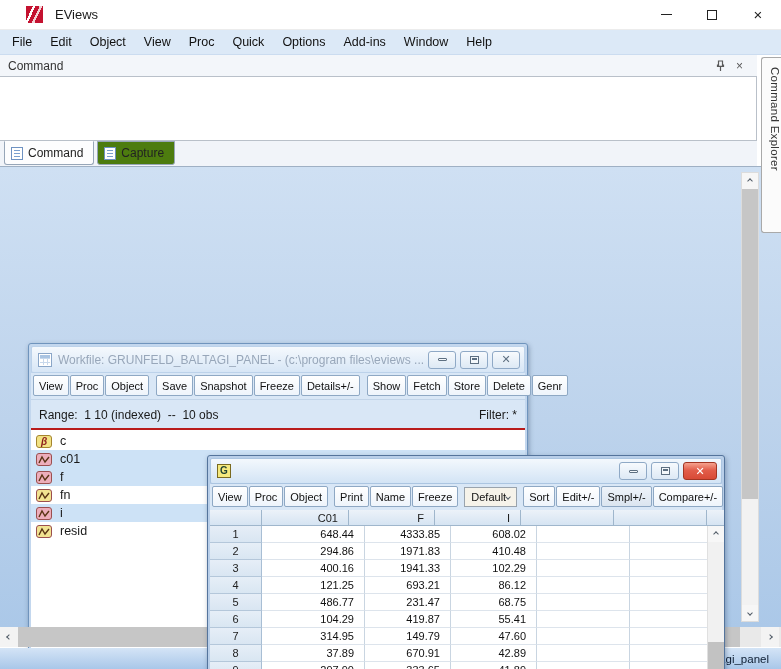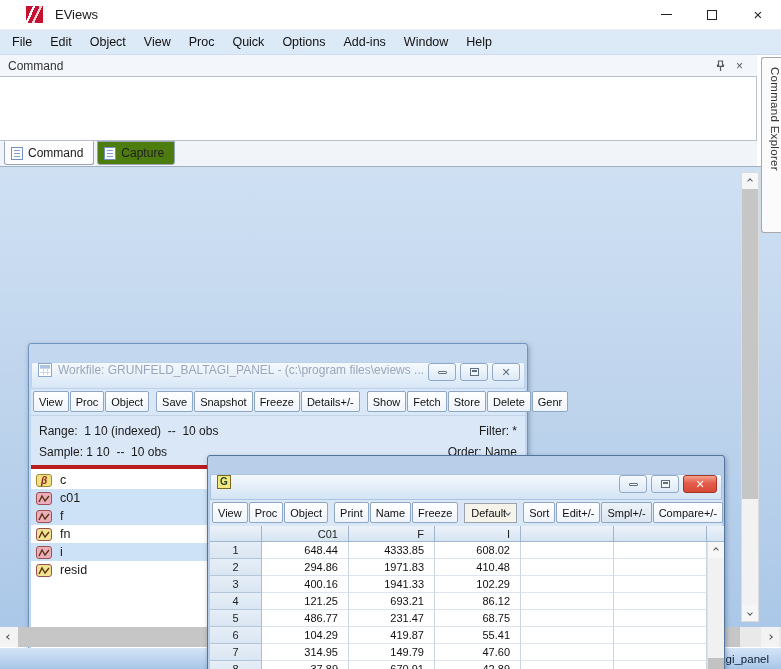--- a/index.html
+++ b/index.html
@@ -56,39 +56,39 @@
   #main-vscroll .sb-down { bottom:0; }
   #main-vscroll .sb-thumb { position:absolute; left:0; top:16px; width:16px; height:310px; background:#c6c6c6; }
   #main-hscroll { position:absolute; left:0; top:627px; width:781px; height:20px; background:#e9e9e9; z-index:5; }
   #main-hscroll .sb-arrow { position:absolute; top:0; width:18px; height:20px; display:flex; align-items:center; justify-content:center; background:#f3f3f3; }
   #main-hscroll .sb-left { left:0; }
   #main-hscroll .sb-right { right:2px; }
   #main-hscroll .sb-thumb { position:absolute; left:18px; top:0; width:722px; height:20px; background:#c6c6c6; }
 
   
   .child-window { position:absolute; border-radius:3px; padding:2px; box-shadow:1px 2px 5px rgba(20,40,70,.35); }
-  .child-titlebar { display:flex; padding:0 4px 0 6px; border-radius:2px;margin-top:16px; }
+  .child-titlebar { display:flex; align-items:center; padding:0 4px 0 6px; border-radius:2px; }
   .ct-buttons { margin-left:auto; display:flex; gap:4px; }
   .ct-btn { width:28px; height:18px; border:1px solid #8fa9c6; border-radius:3px; background:linear-gradient(#f7fafd,#dde9f5); display:flex; align-items:center; justify-content:center; }
   .ct-btn .bar { width:9px; height:3px; border:1px solid #5d6f81; border-radius:1px; background:#f4f8fb; }
   .ct-btn .restore { width:9px; height:8px; border:1px solid #5d6f81; background:#f4f8fb; position:relative; }
   .ct-btn .restore::before { content:""; position:absolute; left:1px; right:1px; top:1px; height:2px; background:#5d6f81; }
   .ct-btn .x { font-size:11px; font-weight:bold; color:#5d6f81; line-height:1; }
   .ct-btn.close-active { width:34px; background:linear-gradient(#f5a28e,#e25d4a 45%,#d84a36); border-color:#a23523; }
   .ct-btn.close-active .x { color:#fff; }
   .toolbar { display:flex; align-items:center; gap:1px; padding:2px 2px 3px 2px; }
   .tb { height:21px; padding:0 5px; font-size:11px; display:flex; align-items:center; border:1px solid #8ea8c4; border-radius:2px; background:linear-gradient(#ffffff,#eef4fb); color:#111; white-space:nowrap; }
 
   
   #wf { left:28px; top:176px; width:500px; height:410px; background:#c3d7ee; border:1px solid #6f94bd; }
   #wf .child-titlebar { height:27px; background:linear-gradient(#f5f9fd,#d7e6f6); border:1px solid #bcd2ea; }
   #wf .wf-title { font-size:12px; color:#98a7ba; margin-left:6px; white-space:pre; overflow:hidden; }
   #wf .toolbar { background:#d9e7f6; border-bottom:1px solid #c2d4e8; }
   #wf .toolbar .tb:nth-child(4), #wf .toolbar .tb:nth-child(8) { margin-left:6px; }
-  .wf-info { background:#d9e7f6; font-size:12px; padding:4px 8px 3px 8px; border-bottom:4px solid #b91c1c;text-align:right; }
+  .wf-info { background:#d9e7f6; font-size:12px; padding:4px 8px 3px 8px; border-bottom:2px solid #b91c1c;text-align:right; }
   .wf-info .row { display:flex; justify-content:space-between; height:21px; align-items:center; white-space:pre; }
   .wf-list { background:#fff; height:273px; overflow:hidden; padding-top:2px; }
   .obj-row { height:18px; display:flex; align-items:center; gap:8px; padding-left:5px; font-size:12.5px; }
   .obj-row.selected { background:#cde2f6; }
 
   
   #grp { left:207px; top:288px; width:518px; height:336px; background:#b9cfe9; border:1px solid #54749c; z-index:10; }
   #grp .child-titlebar { height:26px; background:linear-gradient(#f3f8fd,#d3e4f5); border:1px solid #abc5e1; }
   #grp .grp-title { font-size:12px; color:#111; margin-left:6px; white-space:pre; overflow:hidden; }
   #grp .toolbar { background:#d9e7f6; }
@@ -99,21 +99,21 @@
   
   .grp-table { position:relative; width:514px; height:260px; background:#fff; overflow:hidden; font-size:11px; }
   .hrow, .trow { display:flex; }
   .hcell { height:16px; width:86px; background:linear-gradient(#ecf2f9,#d6e4f2); border-right:1px solid #9fb6cc; border-bottom:1px solid #9fb6cc; display:flex; align-items:center; justify-content:flex-end; padding-right:10px; color:#1a1a1a; }
   .hcell.obs-h { width:52px; }
   .hcell.w1 { width:87px; }
   .hcell.end { width:17px; padding:0; border-right:none; }
   .trow { height:17px; }
   .c-obs { width:52px; background:linear-gradient(#e6eef7,#d9e6f2); border-right:1px solid #a8bed4; border-bottom:1px solid #b4c7da; display:flex; align-items:center; justify-content:center; color:#222; }
   .cell { border-right:1px solid #c9d5e1; border-bottom:1px solid #dde4ec; display:flex; align-items:center; justify-content:flex-end; padding-right:10px; color:#111; }
-  .c0 { width:87px;text-align:right; } .c1 { width:86px; } .c2 { width:86px; } .ce { width:93px; }
+  .c0 { width:103px;text-align:right; } .c1 { width:86px; } .c2 { width:86px; } .ce { width:93px; }
   .grp-vscroll { position:absolute; right:0; top:16px; width:17px; height:244px; background:#f1f1f1; border-left:1px solid #e0e0e0; }
   .grp-vscroll .sb-arrow { position:absolute; left:0; width:16px; height:16px; display:flex; align-items:center; justify-content:center; background:#f7f7f7; }
   .grp-vscroll .sb-up { top:0; }
   .grp-vscroll .sb-thumb { position:absolute; left:0; bottom:16px; width:16px; height:112px; background:#c2c2c2; }
 
   
   .obj-icon { width:16px; height:13px; border-radius:3px; border:1px solid #9b4f4f; display:flex; align-items:center; justify-content:center; flex:0 0 auto; }
   .obj-icon.yellow { background:#f2e391; }
   .obj-icon.pink { background:#edaebb; }
   .obj-icon svg { display:block; }
@@ -246,24 +246,20 @@
         <div class="tb">Delete</div>
 
         <div class="tb">Genr</div>
 
     </div>
     <div class="wf-info">
       <div class="row">
         <span>Range:  1 10 (indexed)  --  10 obs</span>
         <span>Filter: *</span>
       </div>
-      <div class="row">
-        <span>Sample: 1 10  --  10 obs</span>
-        <span>Order: Name</span>
-      </div>
     </div>
     <div class="wf-list">
       <div class="obj-row">
         <span class="beta-icon">β</span>
         <span>c</span>
       </div>
       <div class="obj-row selected">
         <span class="obj-icon pink">
             <svg width="12" height="9" viewBox="0 0 12 9">
               <path d="M1 8 L4 2 L7 7 L11 2" stroke="#5a3414" stroke-width="1.4" fill="none"></path>

